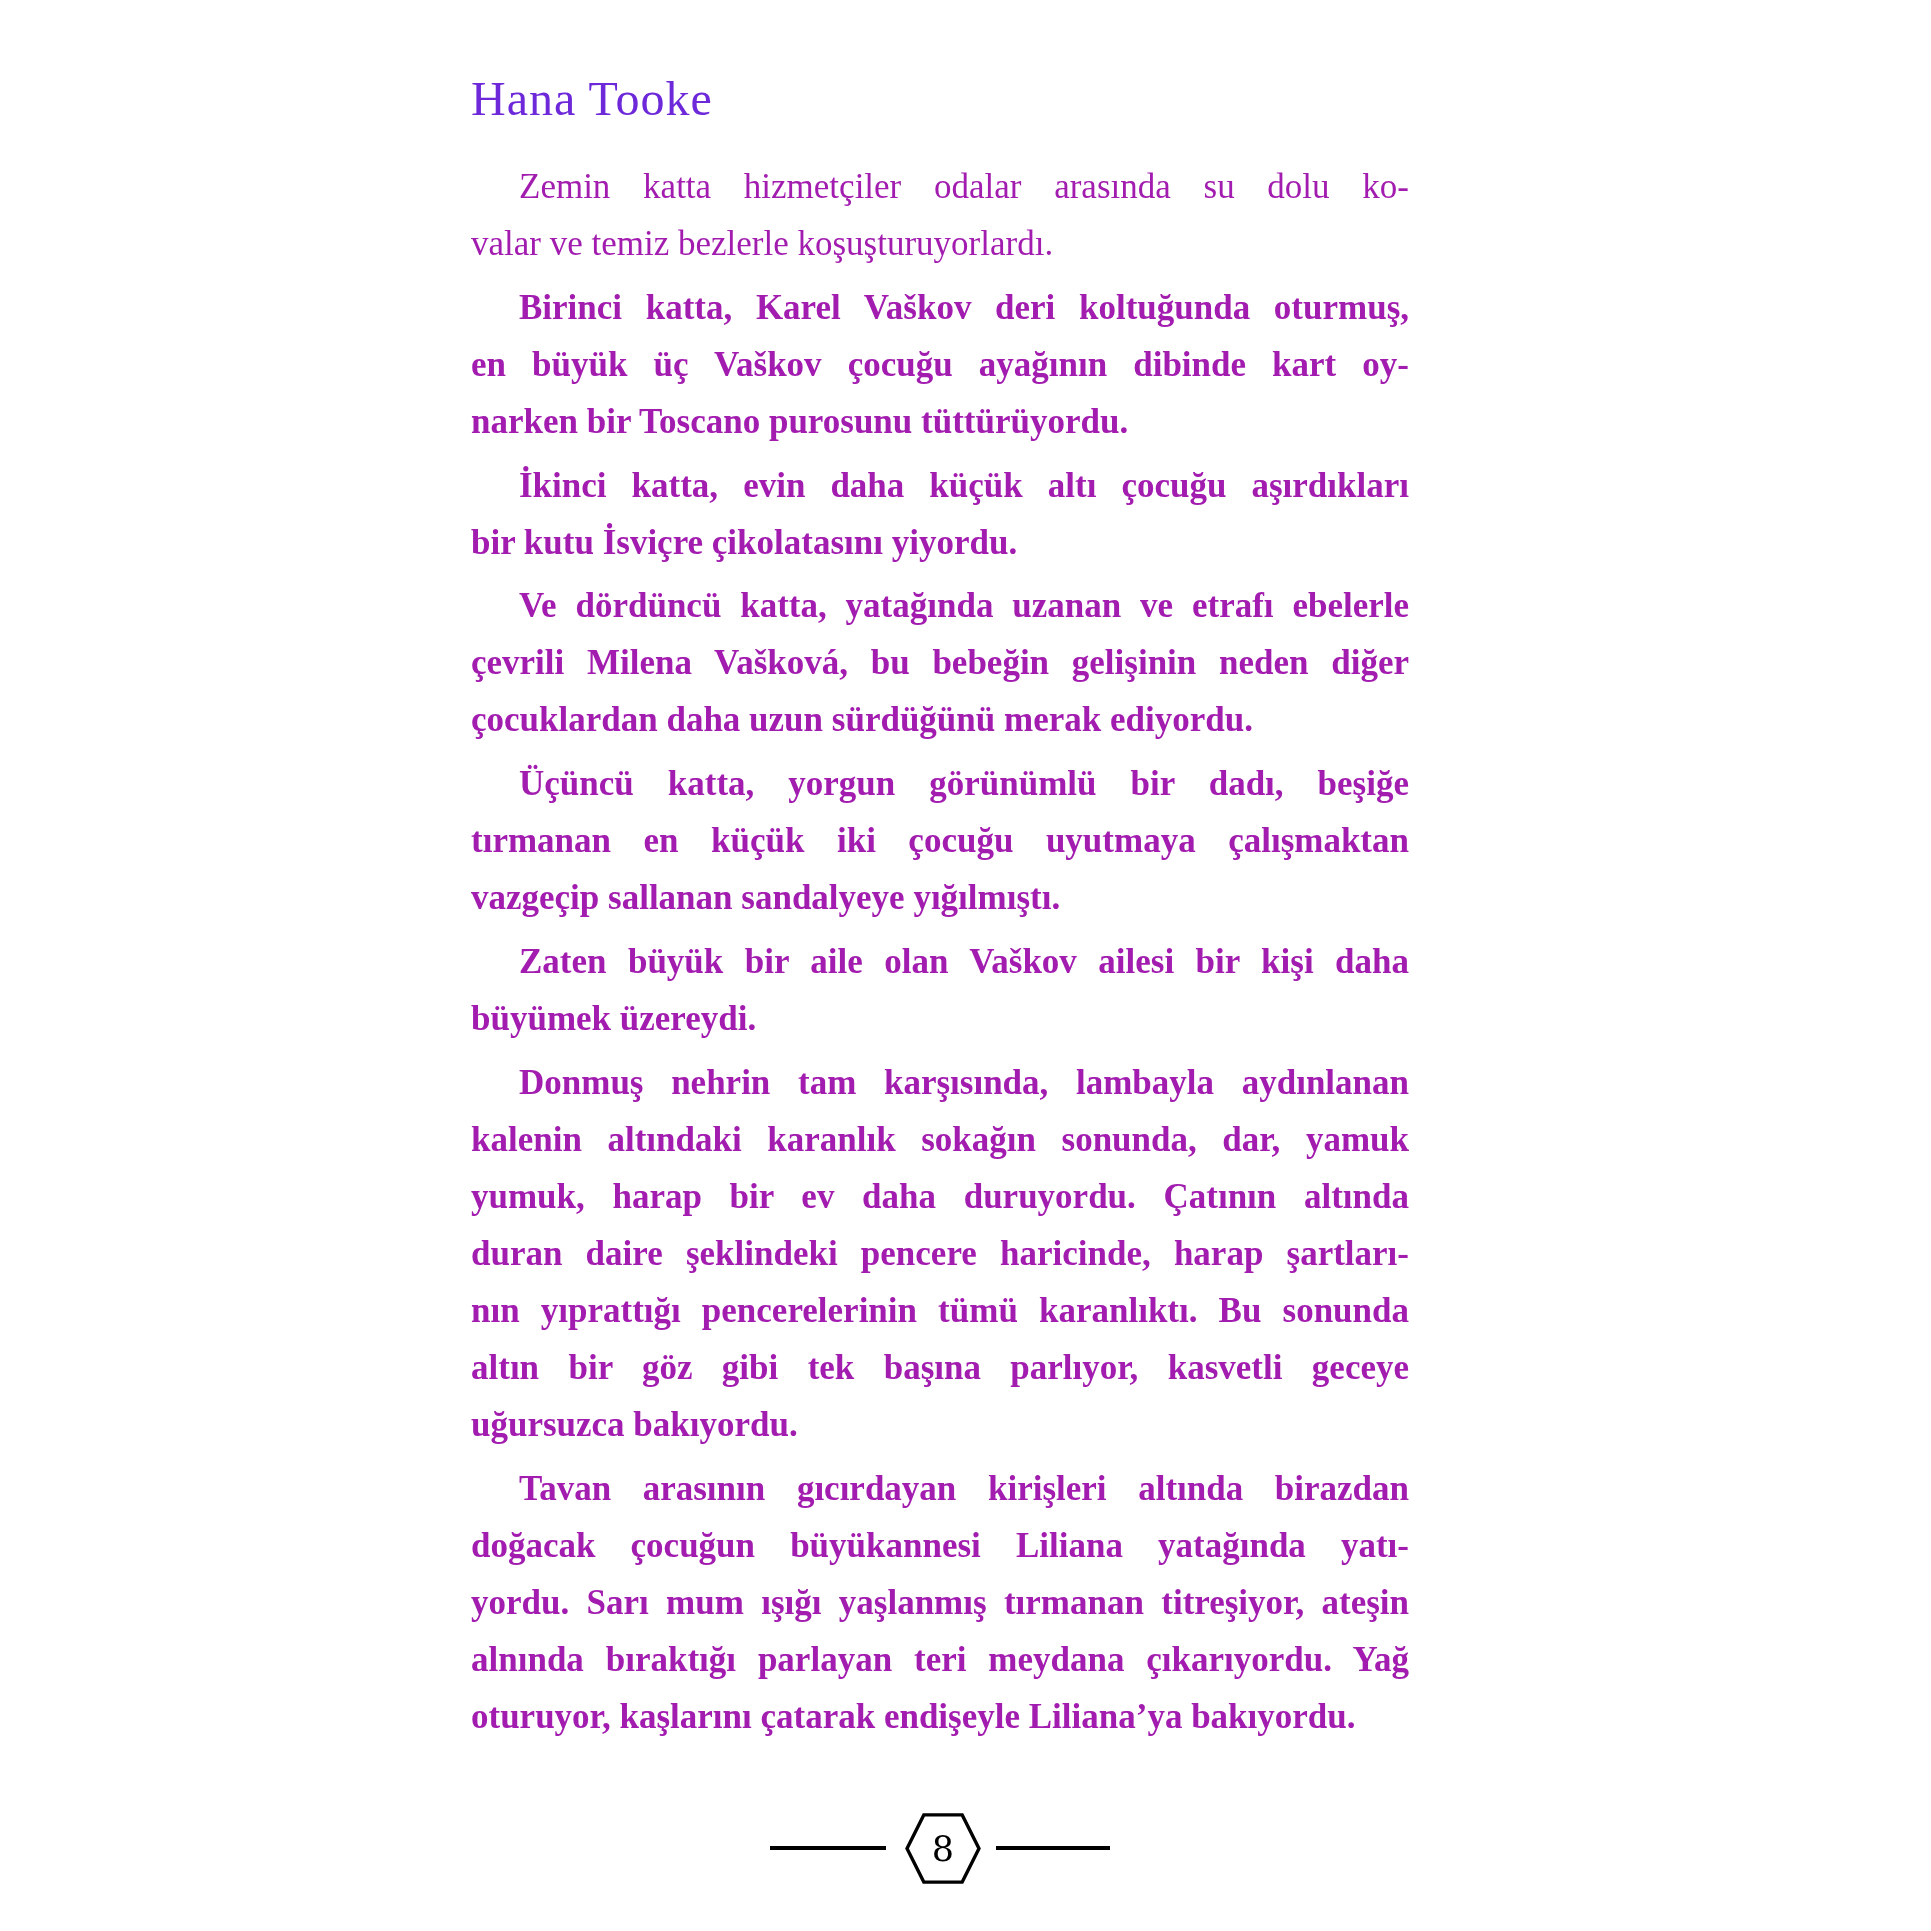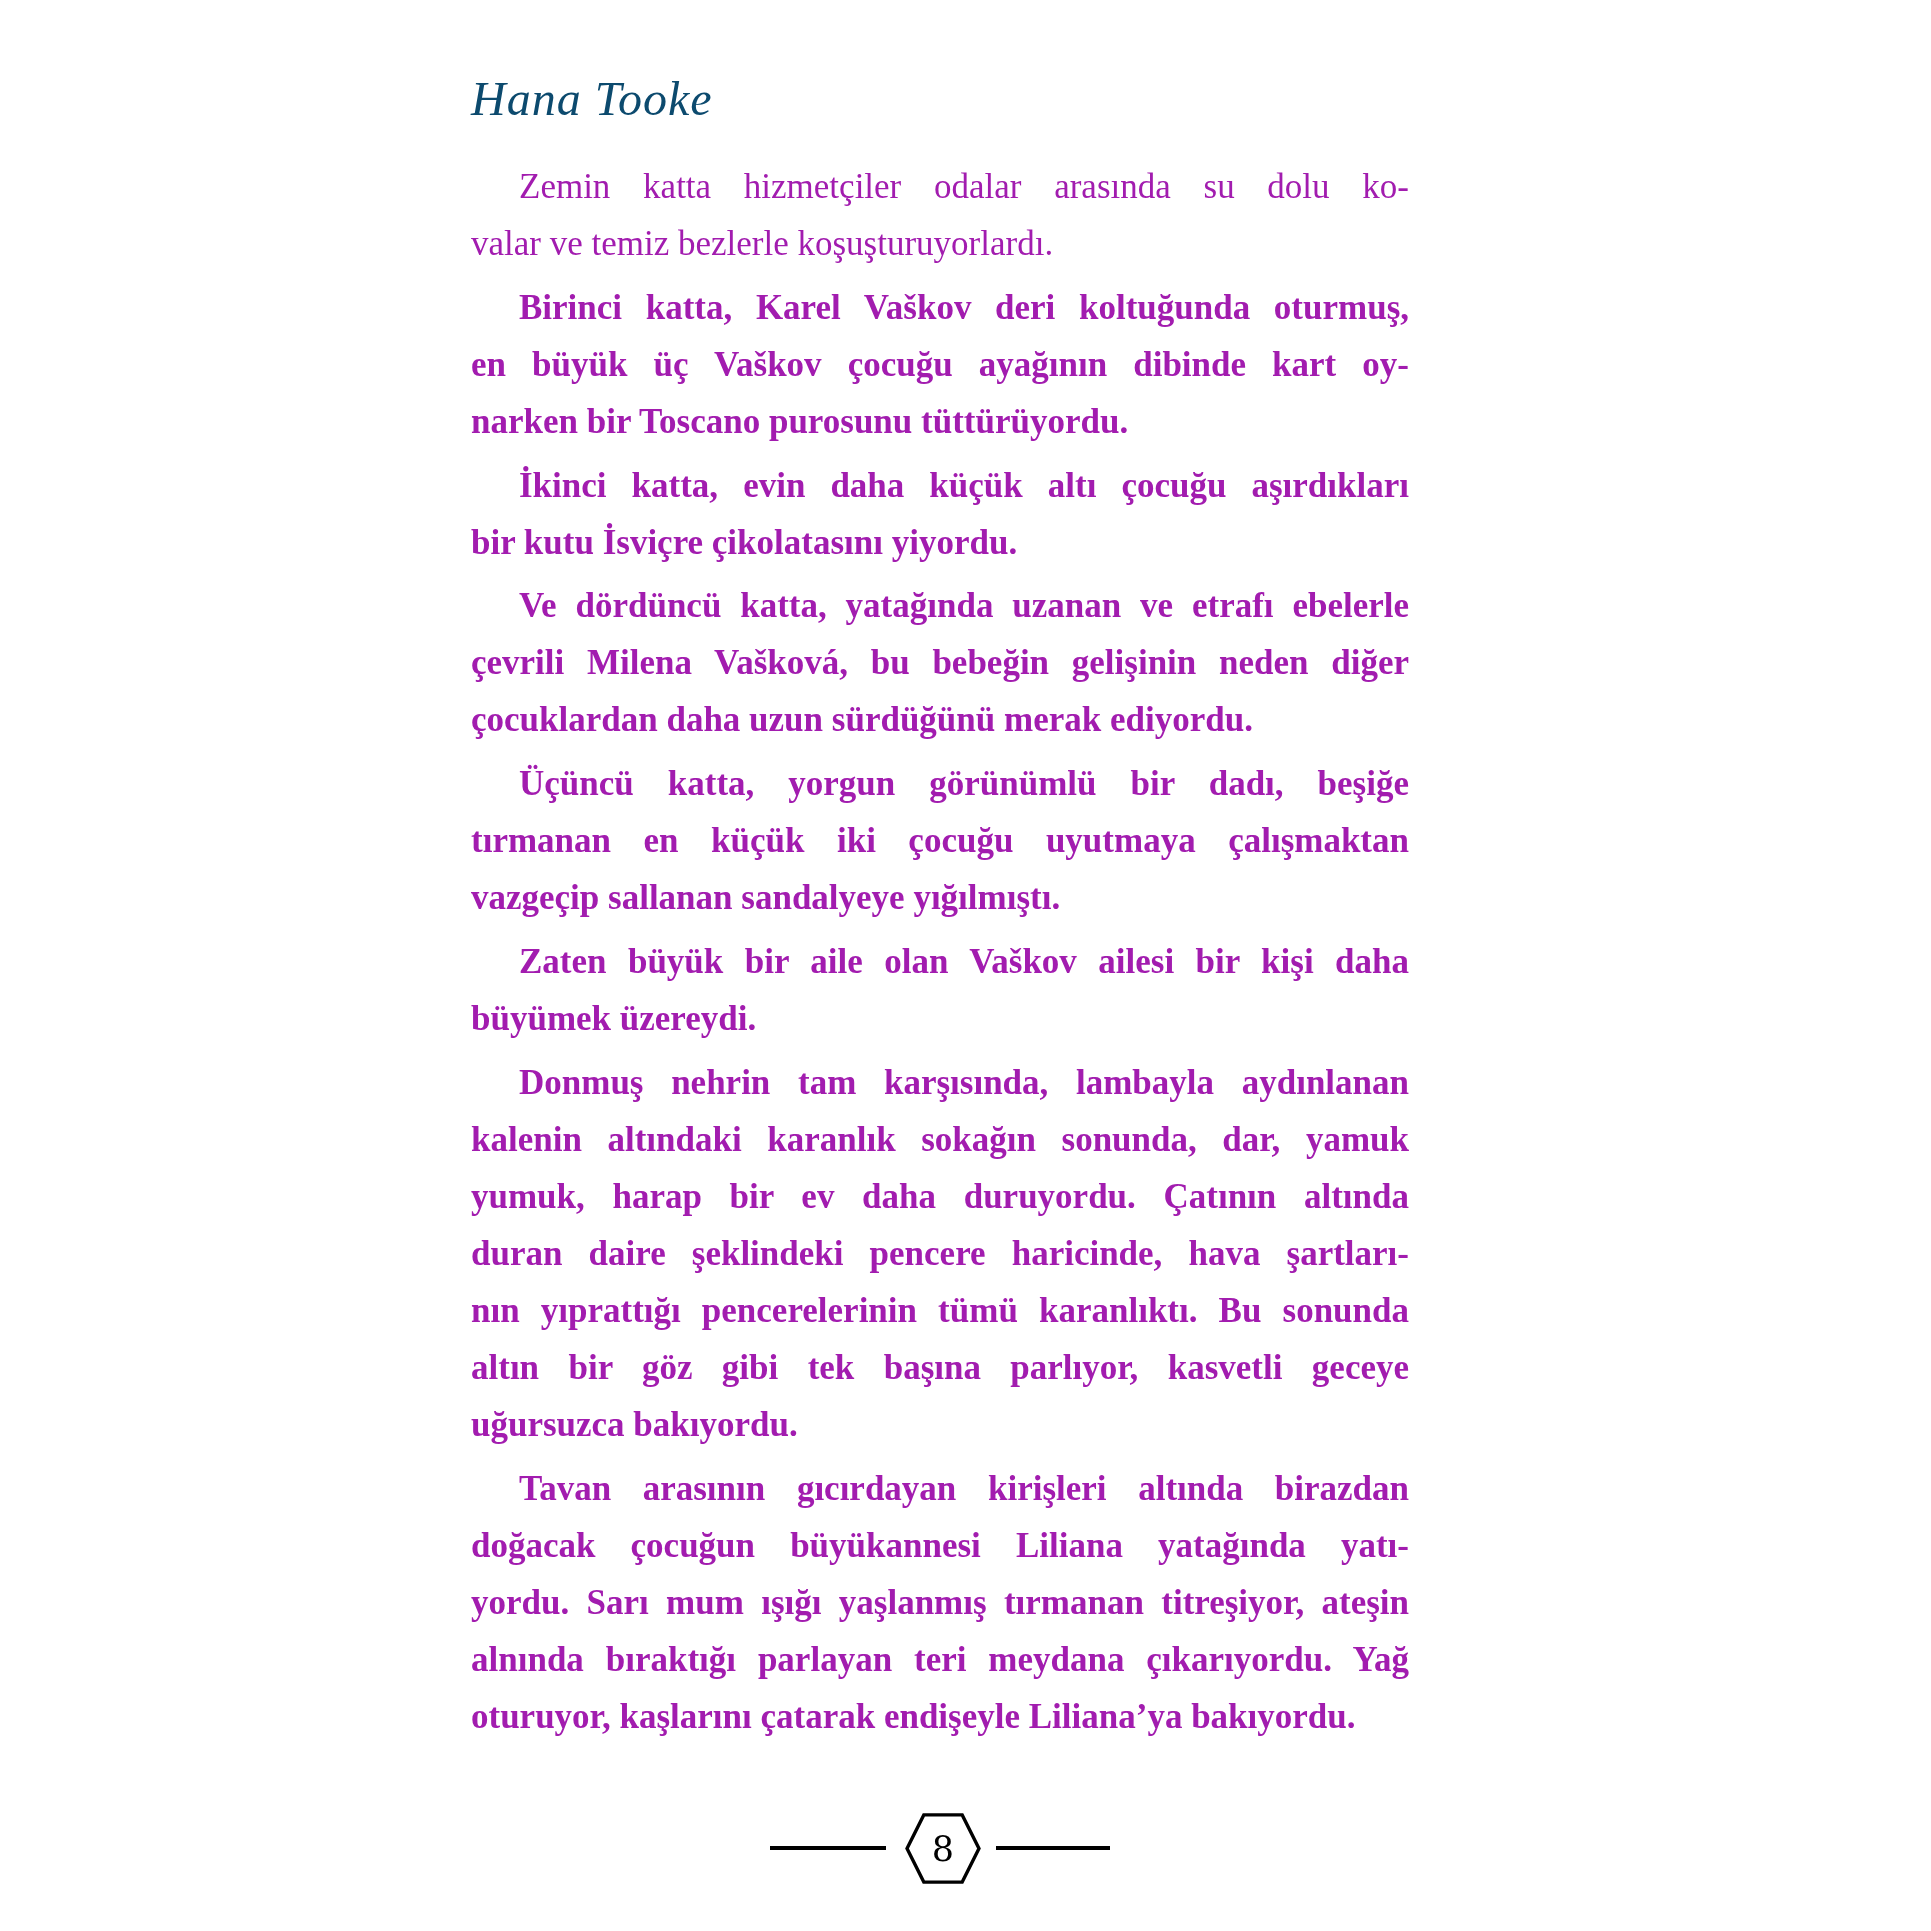--- a/index.html
+++ b/index.html
@@ -11,25 +11,24 @@
   .page {
     position: relative;
     width: 1931px; height: 1931px;
     background: #ffffff;
     color: #000000;
     overflow: hidden;
   }
   .author-header {
     position: absolute;
     left: 471px; top: 75px;
-    font-style: italic;
     font-size: 48px;
     line-height: 1;
     letter-spacing: 1px;
-    color: #0c4a6e;
+    color: #6d28d9;
     white-space: nowrap;
   }
   .body-text {
     position: absolute;
     left: 471px; top: 158px;
     width: 938px;
     font-size: 35px;
     line-height: 57px;
     color: #a21caf;
   }
@@ -102,21 +101,21 @@
         <div class="line">vazgeçip sallanan sandalyeye yığılmıştı.</div>
       </div>
       <div class="para">
         <div class="line first jl">Zaten büyük bir aile olan Vaškov ailesi bir kişi daha</div>
         <div class="line">büyümek üzereydi.</div>
       </div>
       <div class="para">
         <div class="line first jl">Donmuş nehrin tam karşısında, lambayla aydınlanan</div>
         <div class="line jl">kalenin altındaki karanlık sokağın sonunda, dar, yamuk</div>
         <div class="line jl">yumuk, harap bir ev daha duruyordu. Çatının altında</div>
-        <div class="line jl">duran daire şeklindeki pencere haricinde, hava şartları-</div>
+        <div class="line jl">duran daire şeklindeki pencere haricinde, harap şartları-</div>
         <div class="line jl">nın yıprattığı pencerelerinin tümü karanlıktı. Bu sonunda</div>
         <div class="line jl">altın bir göz gibi tek başına parlıyor, kasvetli geceye</div>
         <div class="line">uğursuzca bakıyordu.</div>
       </div>
       <div class="para">
         <div class="line first jl">Tavan arasının gıcırdayan kirişleri altında birazdan</div>
         <div class="line jl">doğacak çocuğun büyükannesi Liliana yatağında yatı-</div>
         <div class="line jl">yordu. Sarı mum ışığı yaşlanmış tırmanan titreşiyor, ateşin</div>
         <div class="line jl">alnında bıraktığı parlayan teri meydana çıkarıyordu. Yağ</div>
         <div class="line">oturuyor, kaşlarını çatarak endişeyle Liliana’ya bakıyordu.</div>

